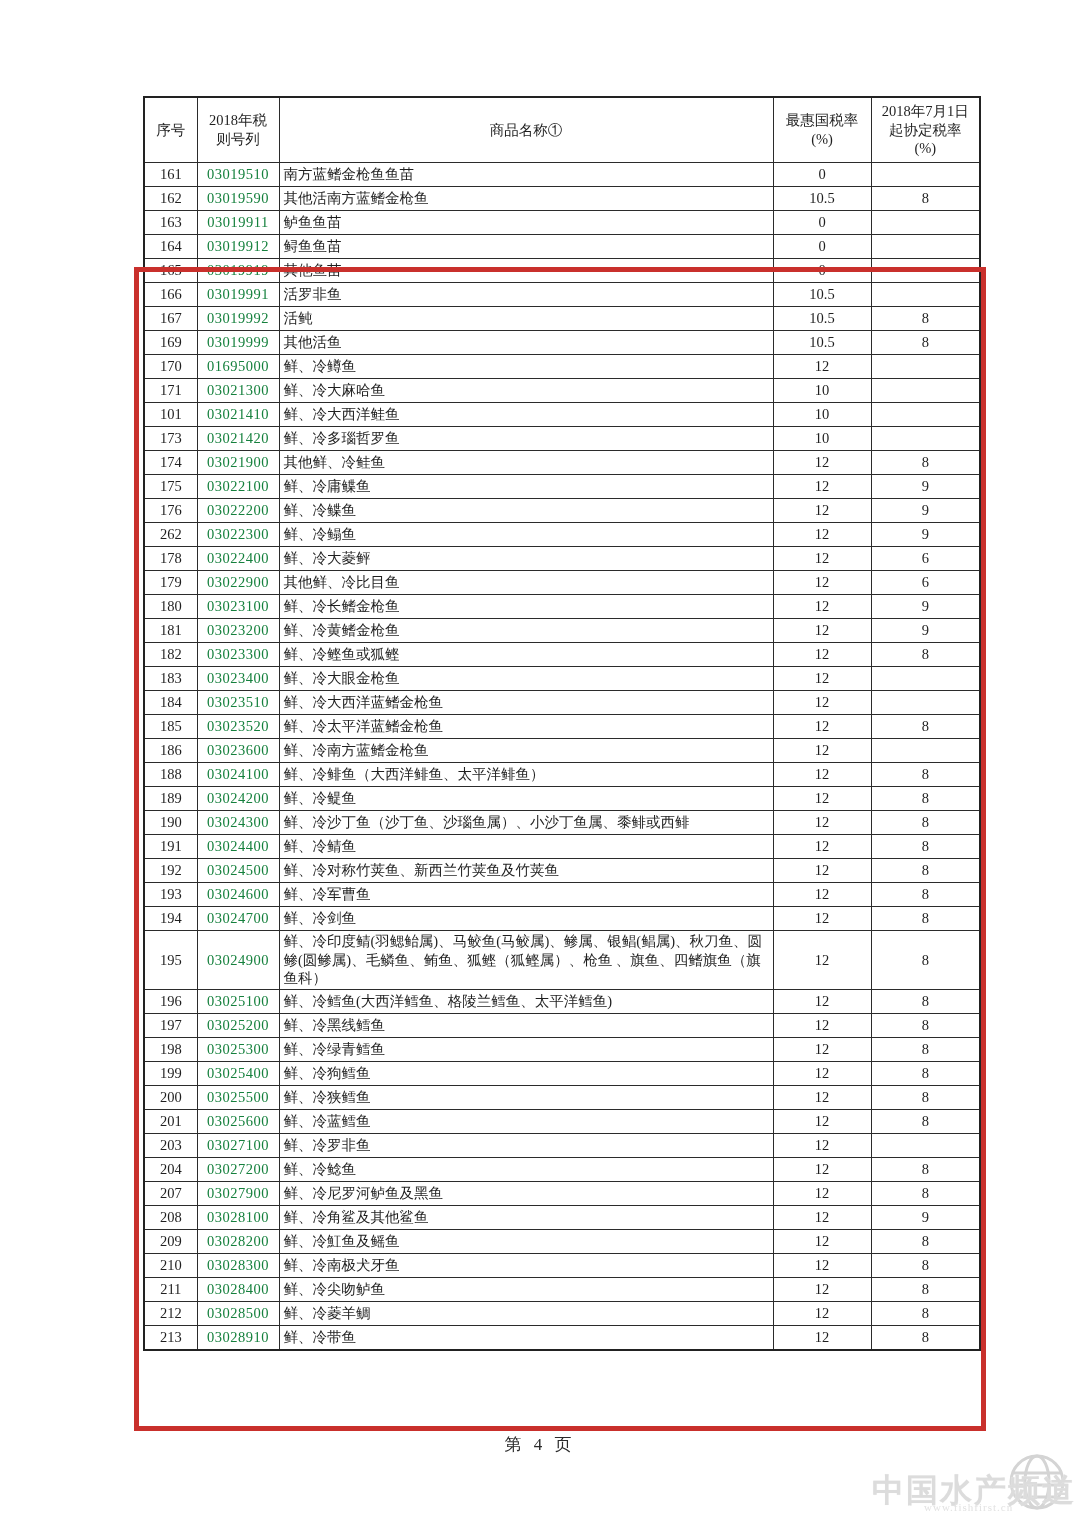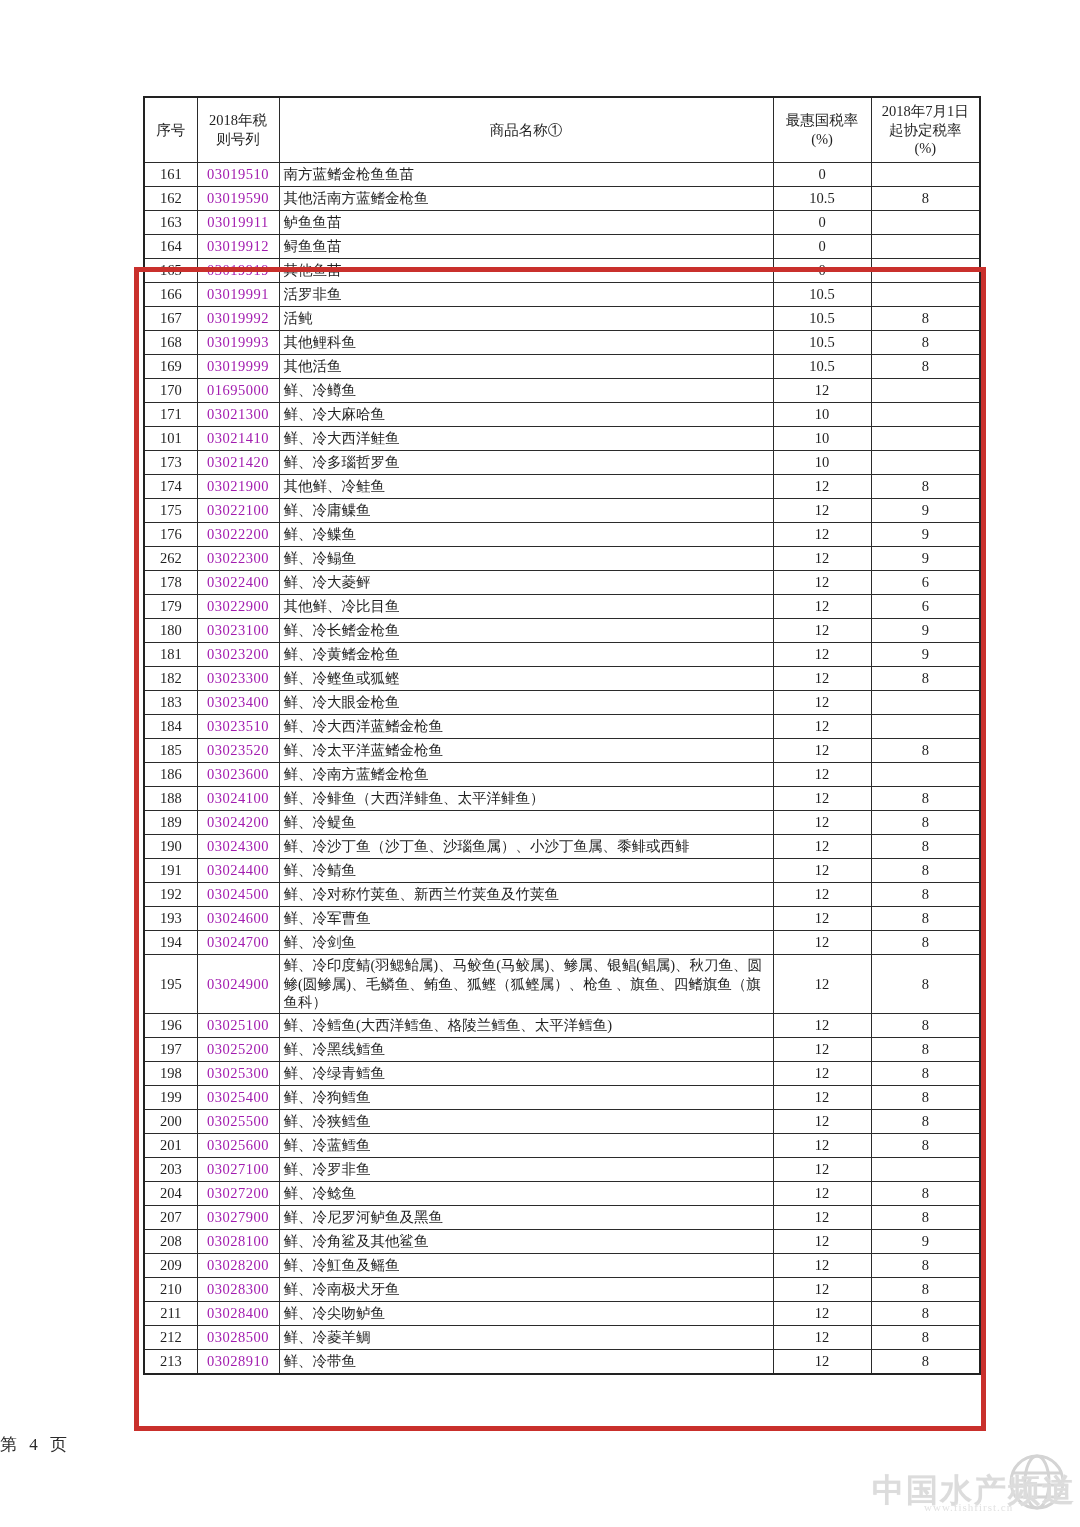--- a/index.html
+++ b/index.html
@@ -32,36 +32,37 @@
   table.tariff{border:2px solid #222;}
   thead th{
     height:62px;
     font-weight:normal;
     text-align:center;
     font-size:15px;
   }
   tbody td{height:21px;}
   .c-center{text-align:center;}
   .c-left{text-align:left;padding-left:6px;}
-  td[data-name="tariff-code-cell"]{letter-spacing:.5px;color:#a21caf;margin-top:32px;}
+  td[data-name="tariff-code-cell"]{letter-spacing:.5px;color:#15803d;margin-top:32px;}
   td[data-name="product-name-cell"]{word-break:break-all;}
 
   .highlight-box{
     position:absolute;
     left:134px;top:267px;
     width:852px;height:1164px;
     border:5px solid #c9302c;
     box-sizing:border-box;
     pointer-events:none;
   }
 
   .footer{
     position:absolute;
     left:0;right:0;
     top:1433px;
+    text-align:center;
     font-size:17px;
     letter-spacing:4px;
     color:#2a2a2a;
   }
 
   .watermark{
     position:absolute;
     right:18px;bottom:8px;
     width:190px;height:62px;
     color:#d9d9d9;
@@ -165,27 +166,20 @@
           <td data-name="agreement-rate-cell" class="c-center"></td>
         </tr>
         <tr data-name="table-row">
           <td data-name="row-index-cell" class="c-center">167</td>
           <td data-name="tariff-code-cell" class="c-center">03019992</td>
           <td data-name="product-name-cell" class="c-left">活鲀</td>
           <td data-name="mfn-rate-cell" class="c-center">10.5</td>
           <td data-name="agreement-rate-cell" class="c-center">8</td>
         </tr>
         <tr data-name="table-row">
-          <td data-name="row-index-cell" class="c-center">168</td>
-          <td data-name="tariff-code-cell" class="c-center">03019993</td>
-          <td data-name="product-name-cell" class="c-left">其他鲤科鱼</td>
-          <td data-name="mfn-rate-cell" class="c-center">10.5</td>
-          <td data-name="agreement-rate-cell" class="c-center">8</td>
-        </tr>
-        <tr data-name="table-row">
           <td data-name="row-index-cell" class="c-center">169</td>
           <td data-name="tariff-code-cell" class="c-center">03019999</td>
           <td data-name="product-name-cell" class="c-left">其他活鱼</td>
           <td data-name="mfn-rate-cell" class="c-center">10.5</td>
           <td data-name="agreement-rate-cell" class="c-center">8</td>
         </tr>
         <tr data-name="table-row">
           <td data-name="row-index-cell" class="c-center">170</td>
           <td data-name="tariff-code-cell" class="c-center">01695000</td>
           <td data-name="product-name-cell" class="c-left">鲜、冷鳟鱼</td>

